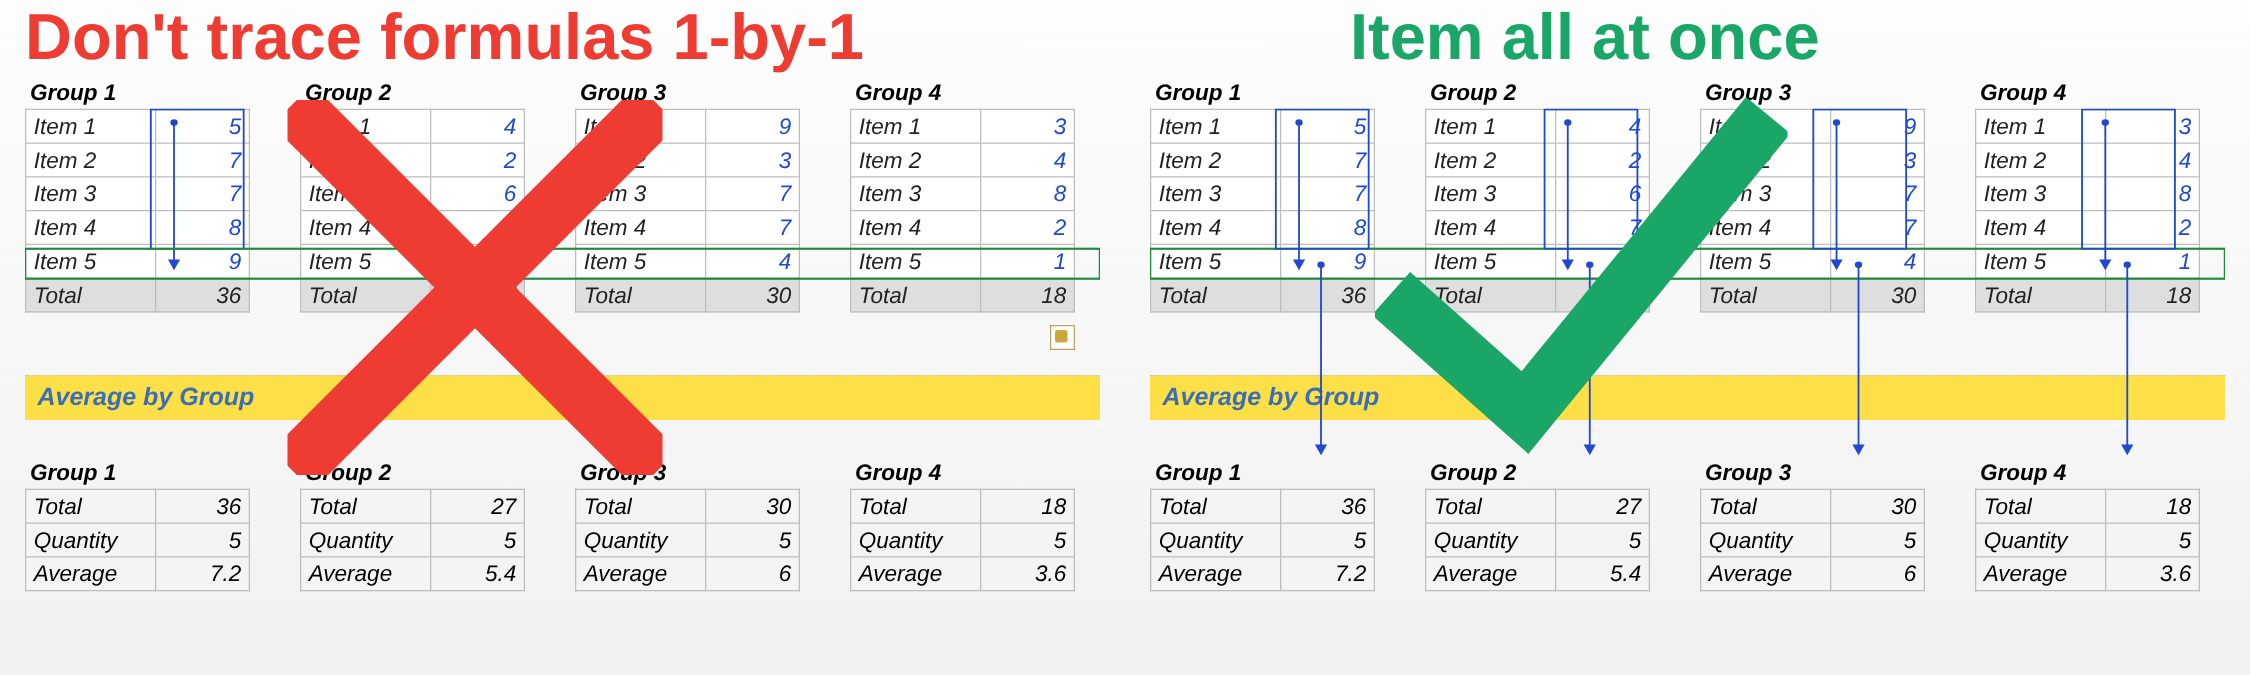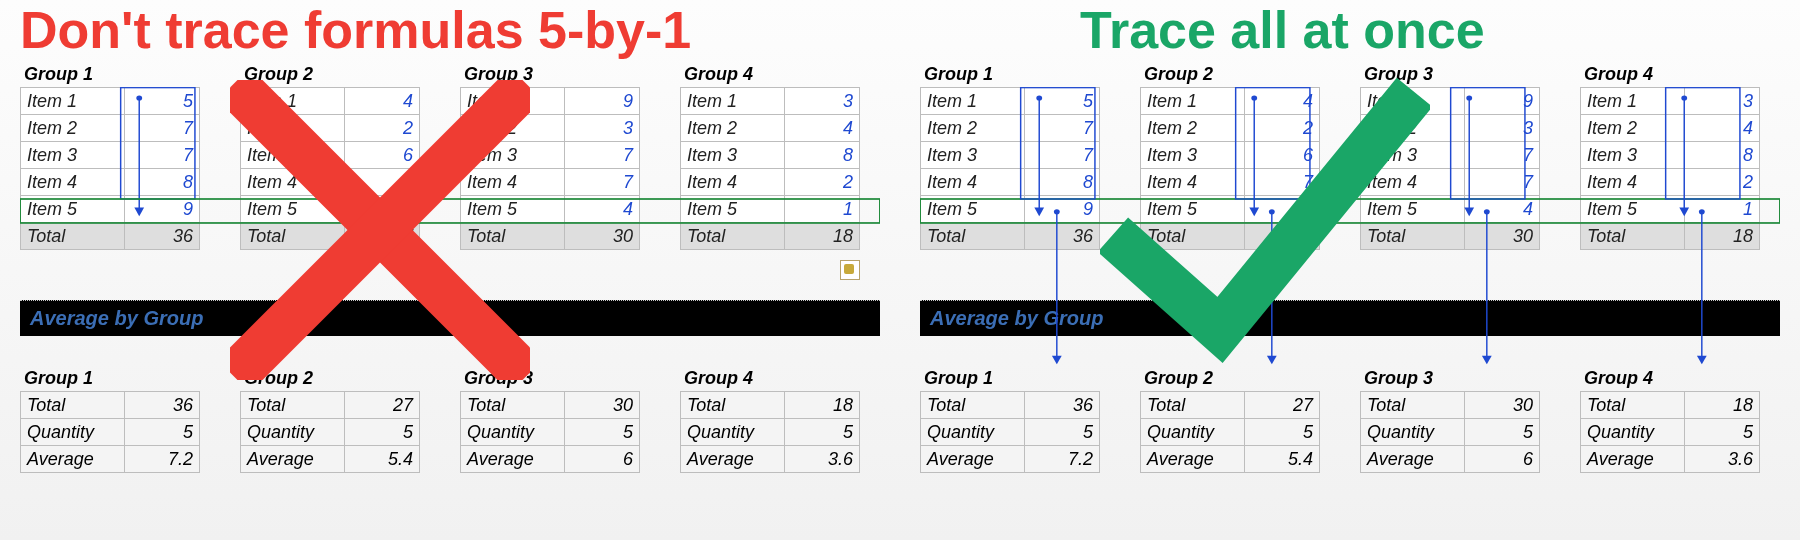--- a/index.html
+++ b/index.html
@@ -83,21 +83,21 @@
   tr.total td {
     background: #dedede !important;
     color: #222 !important;
   }
   tr.total td.val { font-weight: 400; }
 
   
   .section-bar {
     margin-top: 50px;
     border-top: 1px dotted #c7c7c7;
-    background: #000000;
+    background: #fde047;
     color: #3b6eb5;
     font-weight: 700;
     font-size: 20px;
     padding: 6px 10px;
   }
 
   
   .summaries {
     display: flex;
     gap: 40px;
@@ -166,21 +166,21 @@
   }
 </style>
 </head>
 <body>
 
 <div class="page">
 
   <div class="panel">
     <div class="panel-bg"></div>
 
-    <div class="headline dont">Don't trace formulas 5-by-1</div>
+    <div class="headline dont">Don't trace formulas 1-by-1</div>
 
     <div class="stage">
 
       <svg class="arrows" viewBox="0 0 880 480" preserveAspectRatio="none">
 
         <rect class="range-box" x="103" y="30" width="76" height="130"></rect>
         <circle class="arrow-dot" cx="122" cy="42" r="3"></circle>
         <line class="arrow-stroke" x1="122" y1="42" x2="122" y2="172"></line>
         <polygon class="arrow-head" points="122,180 117,170 127,170"></polygon>
 
@@ -407,21 +407,21 @@
       <svg width="300" height="300">
         <line x1="20" y1="20" x2="280" y2="280"></line>
         <line x1="280" y1="20" x2="20" y2="280"></line>
       </svg>
     </div>
   </div>
 
   <div class="panel">
     <div class="panel-bg"></div>
 
-    <div class="headline do">Trace all at once</div>
+    <div class="headline do">Item all at once</div>
 
     <div class="stage">
 
       <svg class="arrows" viewBox="0 0 880 480" preserveAspectRatio="none">
 
         <rect x="0" y="160" width="880" height="28" fill="none" stroke="#1f8a3b" stroke-width="2"></rect>
 
         <rect class="range-box" x="103" y="30" width="76" height="130"></rect>
         <circle class="arrow-dot" cx="122" cy="42" r="3"></circle>
         <line class="arrow-stroke" x1="122" y1="42" x2="122" y2="172"></line>

